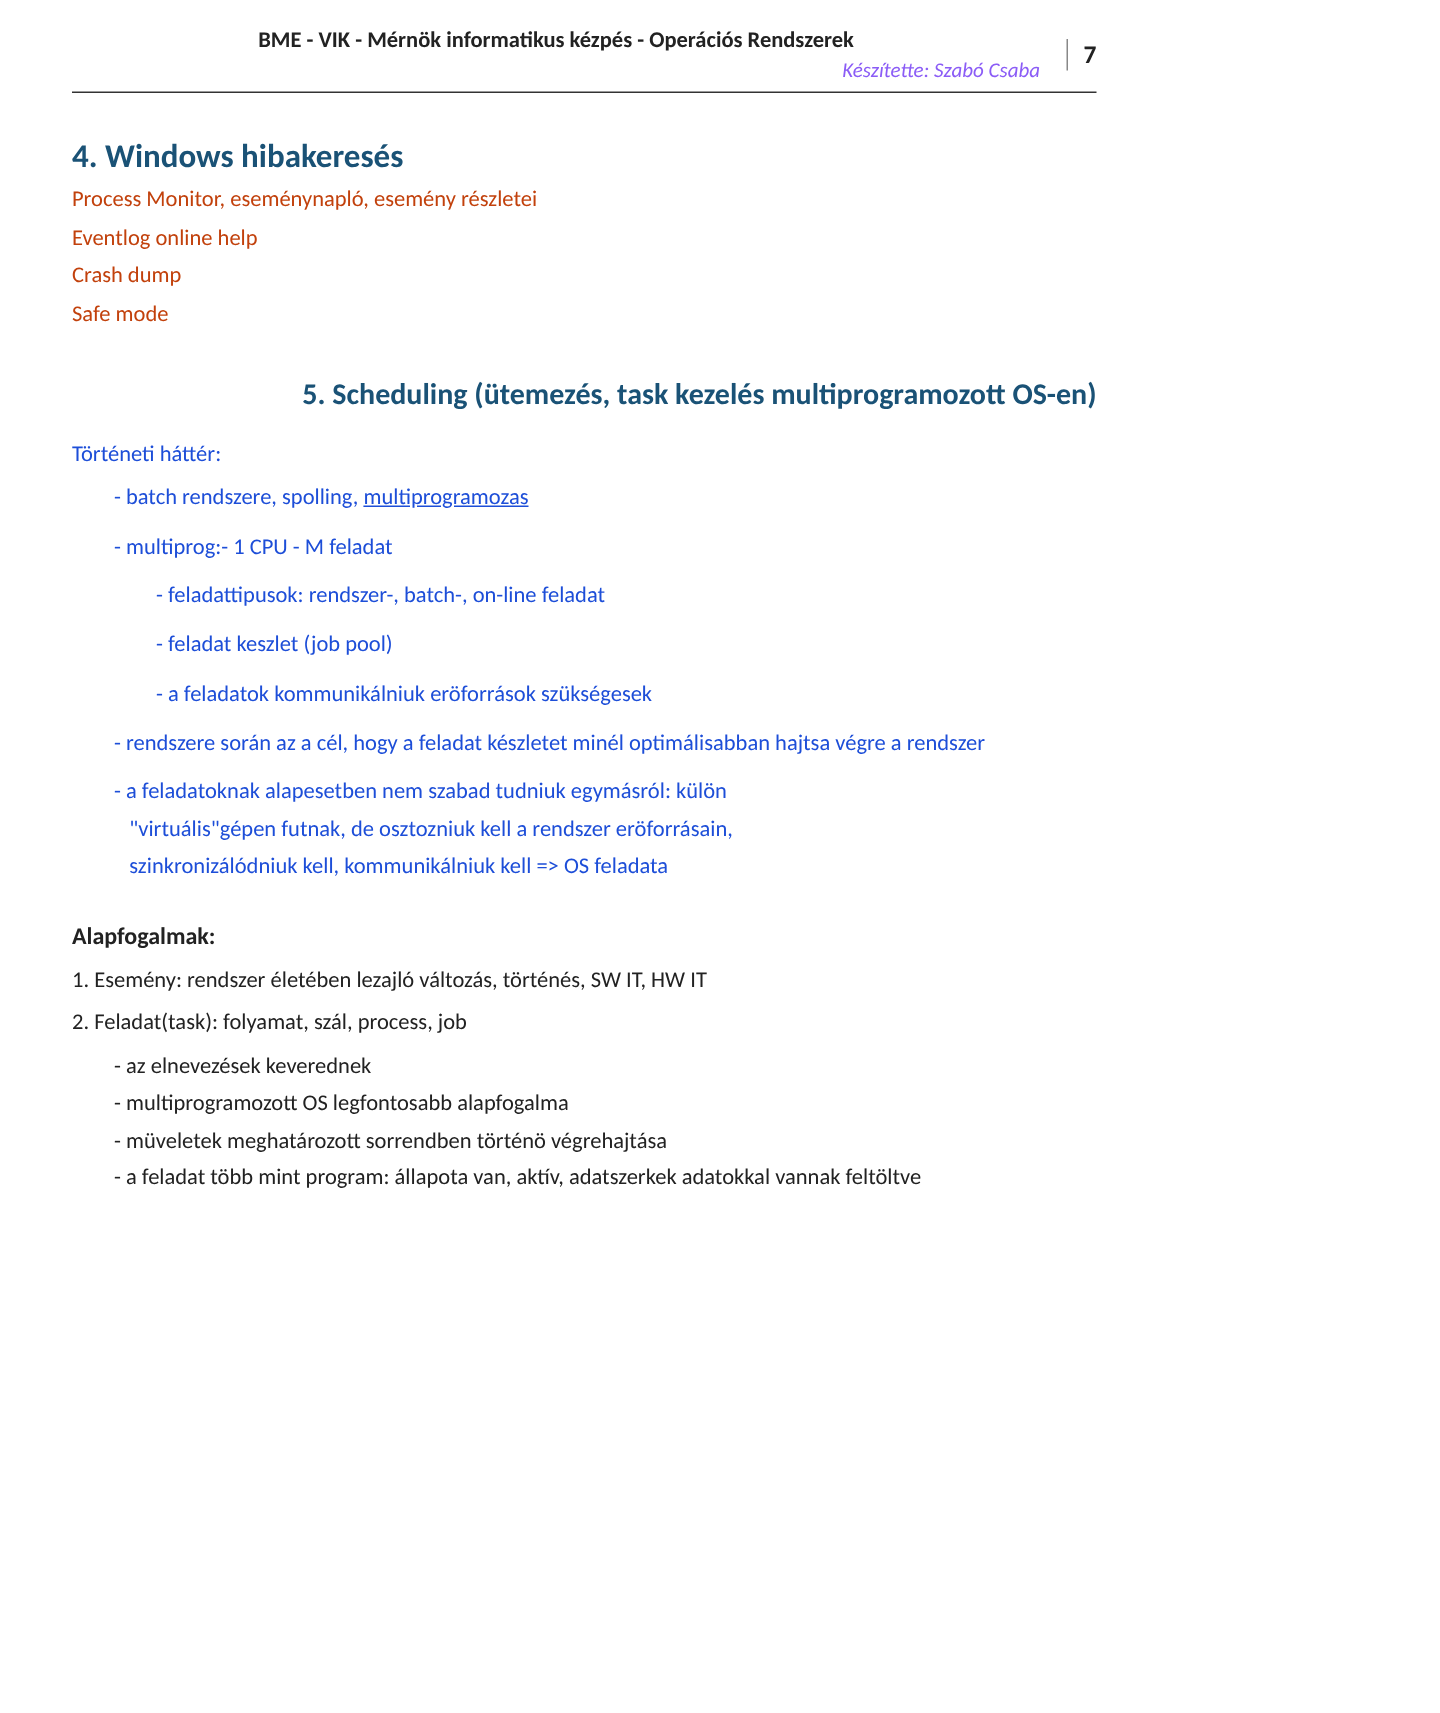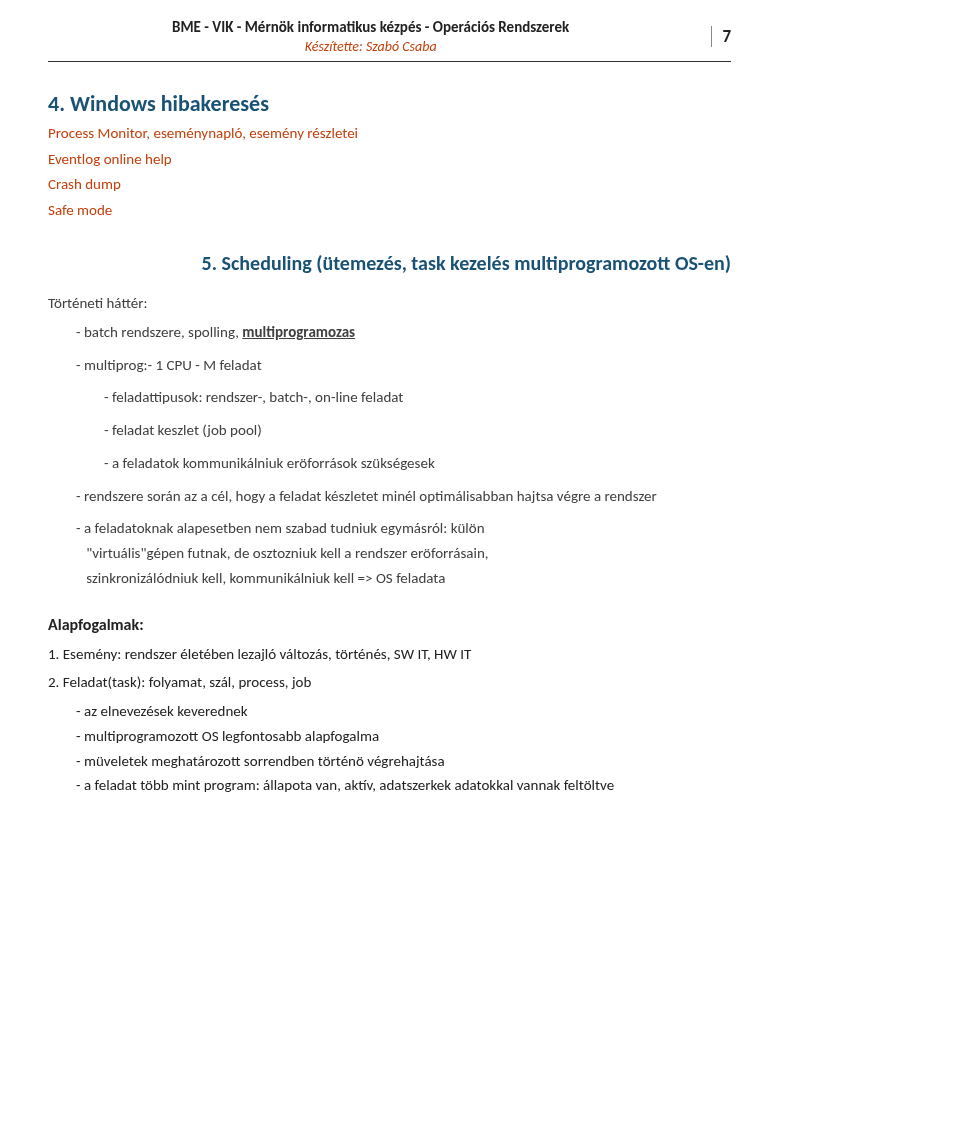--- a/index.html
+++ b/index.html
@@ -34,22 +34,22 @@
       font-size: 15px;
       font-weight: bold;
       color: #222;
       text-align: center;
       flex: 1;
     }
     .header-subtitle {
       font-size: 14px;
       font-weight: normal;
       font-style: italic;
-      color: #c2410c;
-      text-align: center;
+      color: #8b5cf6;
+      text-align: right;
       display: block;
       margin-top: 2px;
     }
     .header-page-num {
       font-size: 17px;
       font-weight: bold;
       color: #222;
       margin-left: 18px;
       padding-left: 10px;
       border-left: 1px solid #888;
@@ -82,31 +82,30 @@
       font-weight: normal;
       color: #222;
       margin-bottom: 4px;
     }
     .content-block {
       margin-bottom: 8px;
       line-height: 1.65;
     }
     .content-block p {
       font-size: 15px;
-      color: #404040;
+      color: #1d4ed8;
     }
     .indent-1 {
       padding-left: 28px;
     }
     .indent-2 {
       padding-left: 56px;
     }
     .underline {
       text-decoration: underline;
-      font-weight: bold;
     }
     .alapfogalmak-section {
       margin-top: 24px;
     }
     .alapfogalmak-title {
       font-size: 16px;
       font-weight: bold;
       color: #222;
       margin-bottom: 8px;
     }

